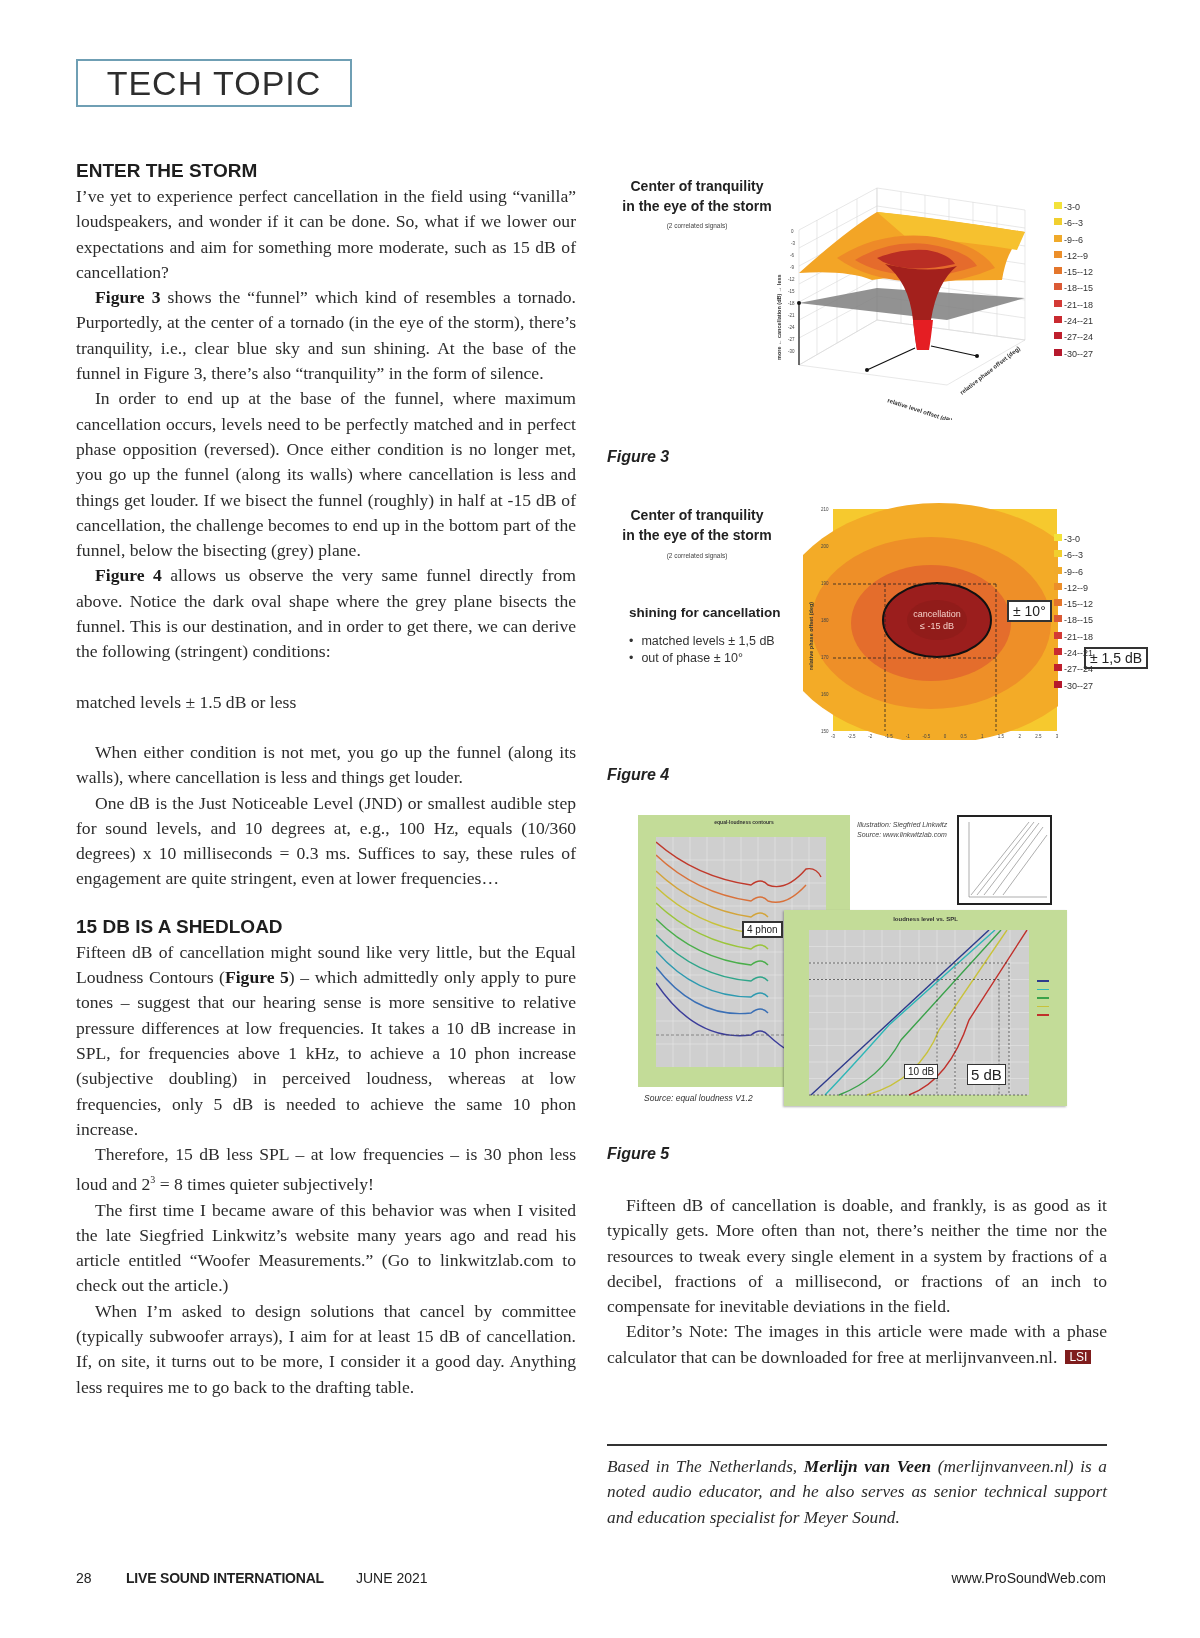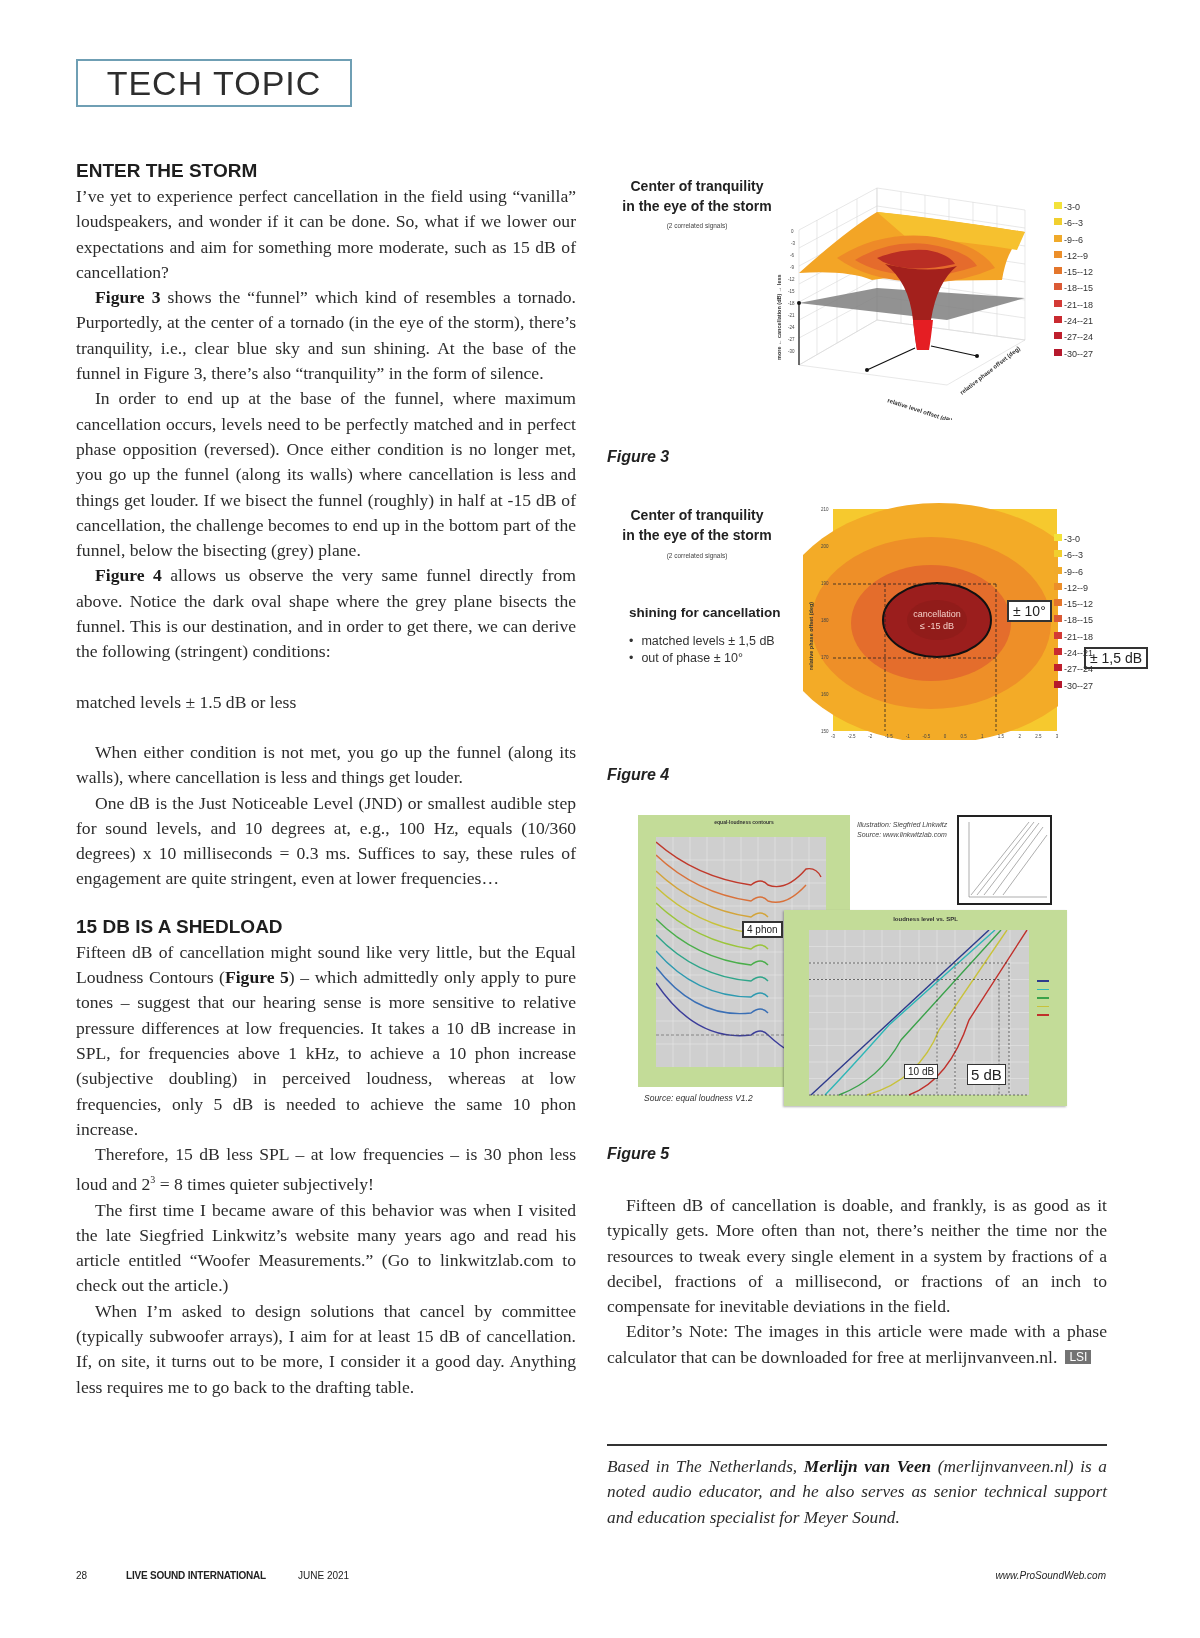--- a/index.html
+++ b/index.html
@@ -32,27 +32,27 @@
   .criteria-title { position: absolute; font-family: "Liberation Sans", sans-serif; font-weight: bold; font-size: 13.5px; color: #222; }
   .criteria-list { position: absolute; font-family: "Liberation Sans", sans-serif; font-size: 12.5px; color: #333; line-height: 17px; list-style: none; }
   .criteria-list li::before { content: "•"; margin-right: 8px; }
 
   .callout { position: absolute; background: #fff; border: 2px solid #333; font-family: "Liberation Sans", sans-serif; font-size: 14px; color: #222; padding: 1px 4px; white-space: nowrap; }
 
   .bio-rule { position: absolute; left: 607px; top: 1444px; width: 500px; height: 2px; background: #333; }
   .bio { position: absolute; left: 607px; top: 1454px; width: 500px; font-family: "Liberation Serif", serif; font-style: italic; font-size: 17.3px; line-height: 25.3px; color: #2c2c2c; text-align: justify; }
   .bio b { font-weight: bold; font-style: italic; color: #1a1a1a; }
 
-  .lsi-badge { display: inline-block; background: #737373; color: #fff; font-family: "Liberation Sans", sans-serif; font-size: 12px; line-height: 14px; padding: 0 4px; margin-left: 8px; vertical-align: 2px; text-indent: 0; }
-
-  .footer { position: absolute; top: 1570px; left: 76px; width: 1030px; font-family: "Liberation Sans", sans-serif; font-size: 10px; color: #222; display: flex; align-items: center; justify-content: flex-end; }
+  .lsi-badge { display: inline-block; background: #7f1d1d; color: #fff; font-family: "Liberation Sans", sans-serif; font-size: 12px; line-height: 14px; padding: 0 4px; margin-left: 8px; vertical-align: 2px; text-indent: 0; }
+
+  .footer { position: absolute; top: 1570px; left: 76px; width: 1030px; font-family: "Liberation Sans", sans-serif; font-size: 14px; color: #222; display: flex; align-items: center; justify-content: flex-end; }
   .footer .pg { width: 50px; }
   .footer .pub { font-weight: bold; margin-right: 32px; letter-spacing: -0.2px; }
   .footer .date { }
-  .footer .url { margin-left: auto; font-style: italic; }
+  .footer .url { margin-left: auto; }
 </style>
 </head>
 <body>
 
 <div class="tag-box">
   <span>TECH TOPIC</span>
 </div>
 
 <div class="col-left">
   <div class="h2">ENTER THE STORM</div>

